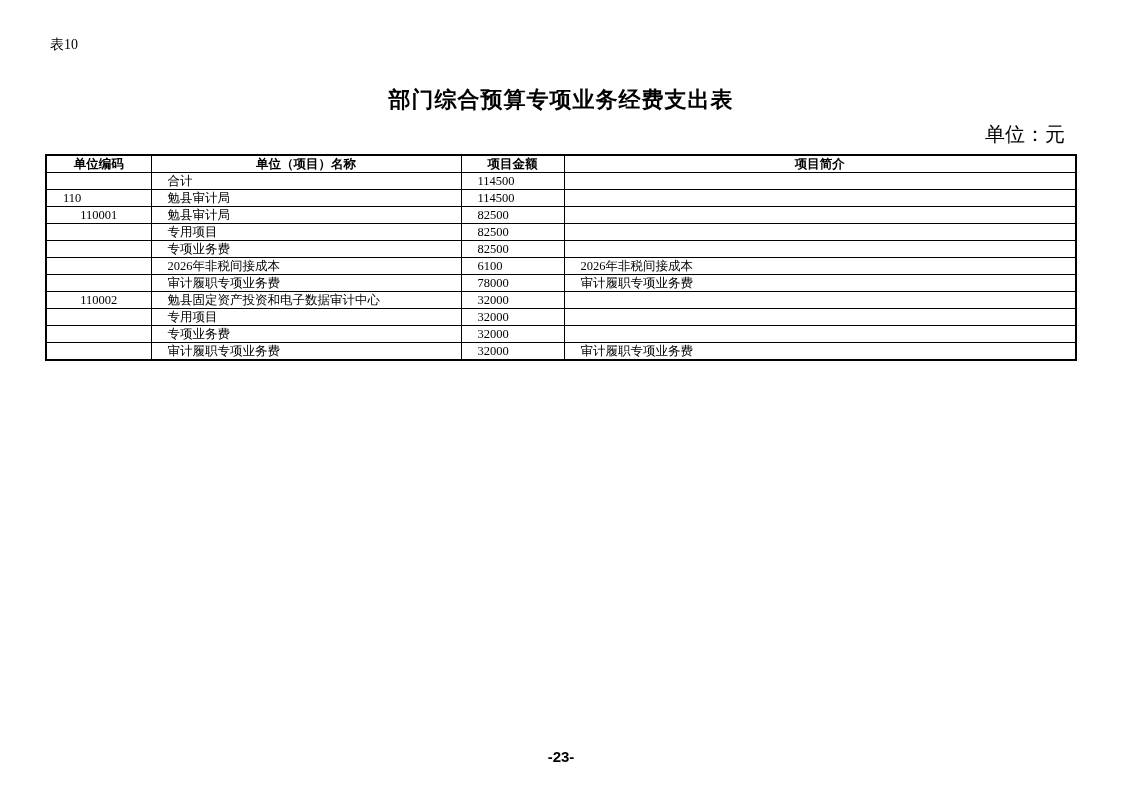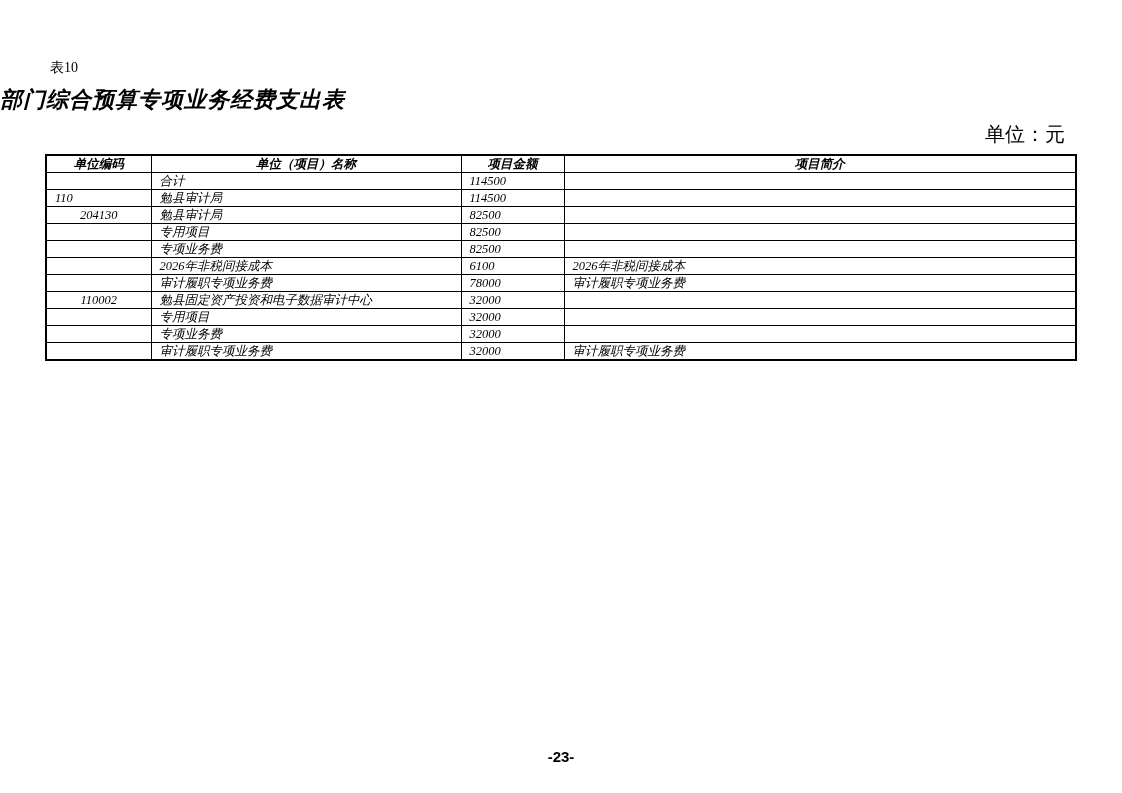--- a/index.html
+++ b/index.html
@@ -5,50 +5,49 @@
   html, body { margin: 0; padding: 0; }
   body {
     width: 1122px; height: 793px;
     background: #ffffff;
     position: relative;
     font-family: "Liberation Serif", "DejaVu Serif", serif;
     color: #000000;
     overflow: hidden;
   }
   .table-label {
-    position: absolute; left: 50px; top: 59px;
+    position: absolute; left: 50px; top: 36px;
     font-size: 14px;
   }
   .doc-title {
     position: absolute; left: 0; top: 85px; width: 100%;
+    text-align: center;
     font-size: 22px; font-weight: bold;
     letter-spacing: 1px;
-    font-style: italic;
   }
   .unit-note {
     position: absolute; right: 57px; top: 121px;
     font-size: 20px;
   }
   table.budget {
     position: absolute; left: 45px; top: 154px;
     width: 1030px;
     border-collapse: collapse;
     table-layout: fixed;
     border: 2px solid #000;
   }
   table.budget th, table.budget td {
     border: 1px solid #000;
     font-size: 12.5px;
     height: 16px;
     line-height: 15px;
-    padding: 0 8px;
+    padding: 0 16px;
     overflow: hidden;
     white-space: nowrap;
     vertical-align: middle;
-    font-style: italic;
   }
   table.budget th { font-weight: bold; text-align: center; }
   table.budget td { text-align: left; }
   table.budget td.align-center { text-align: center; }
   .page-number {
     position: absolute; left: 0; top: 748px; width: 100%;
     text-align: center;
     font-family: "Liberation Sans", "DejaVu Sans", sans-serif;
     font-weight: bold;
     font-size: 15px;
@@ -85,21 +84,21 @@
         <td>114500</td>
         <td></td>
       </tr>
       <tr>
         <td>110</td>
         <td>勉县审计局</td>
         <td>114500</td>
         <td></td>
       </tr>
       <tr>
-        <td class="align-center">204130</td>
+        <td class="align-center">110001</td>
         <td>勉县审计局</td>
         <td>82500</td>
         <td></td>
       </tr>
       <tr>
         <td></td>
         <td>专用项目</td>
         <td>82500</td>
         <td></td>
       </tr>

